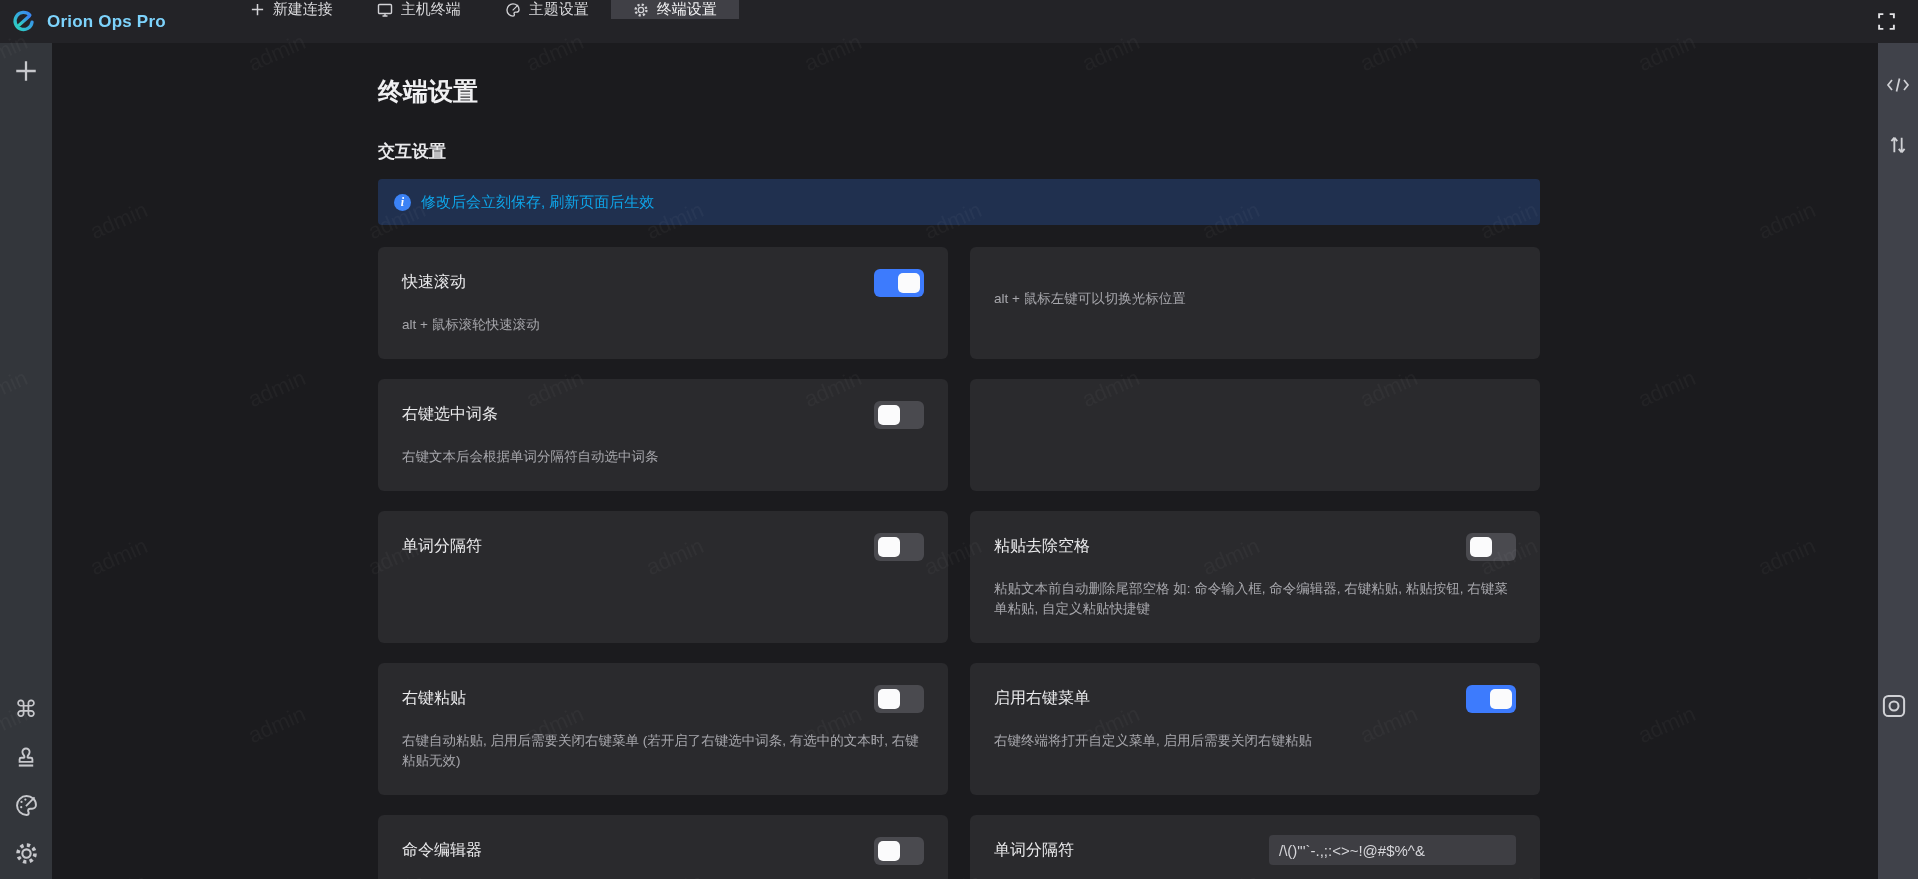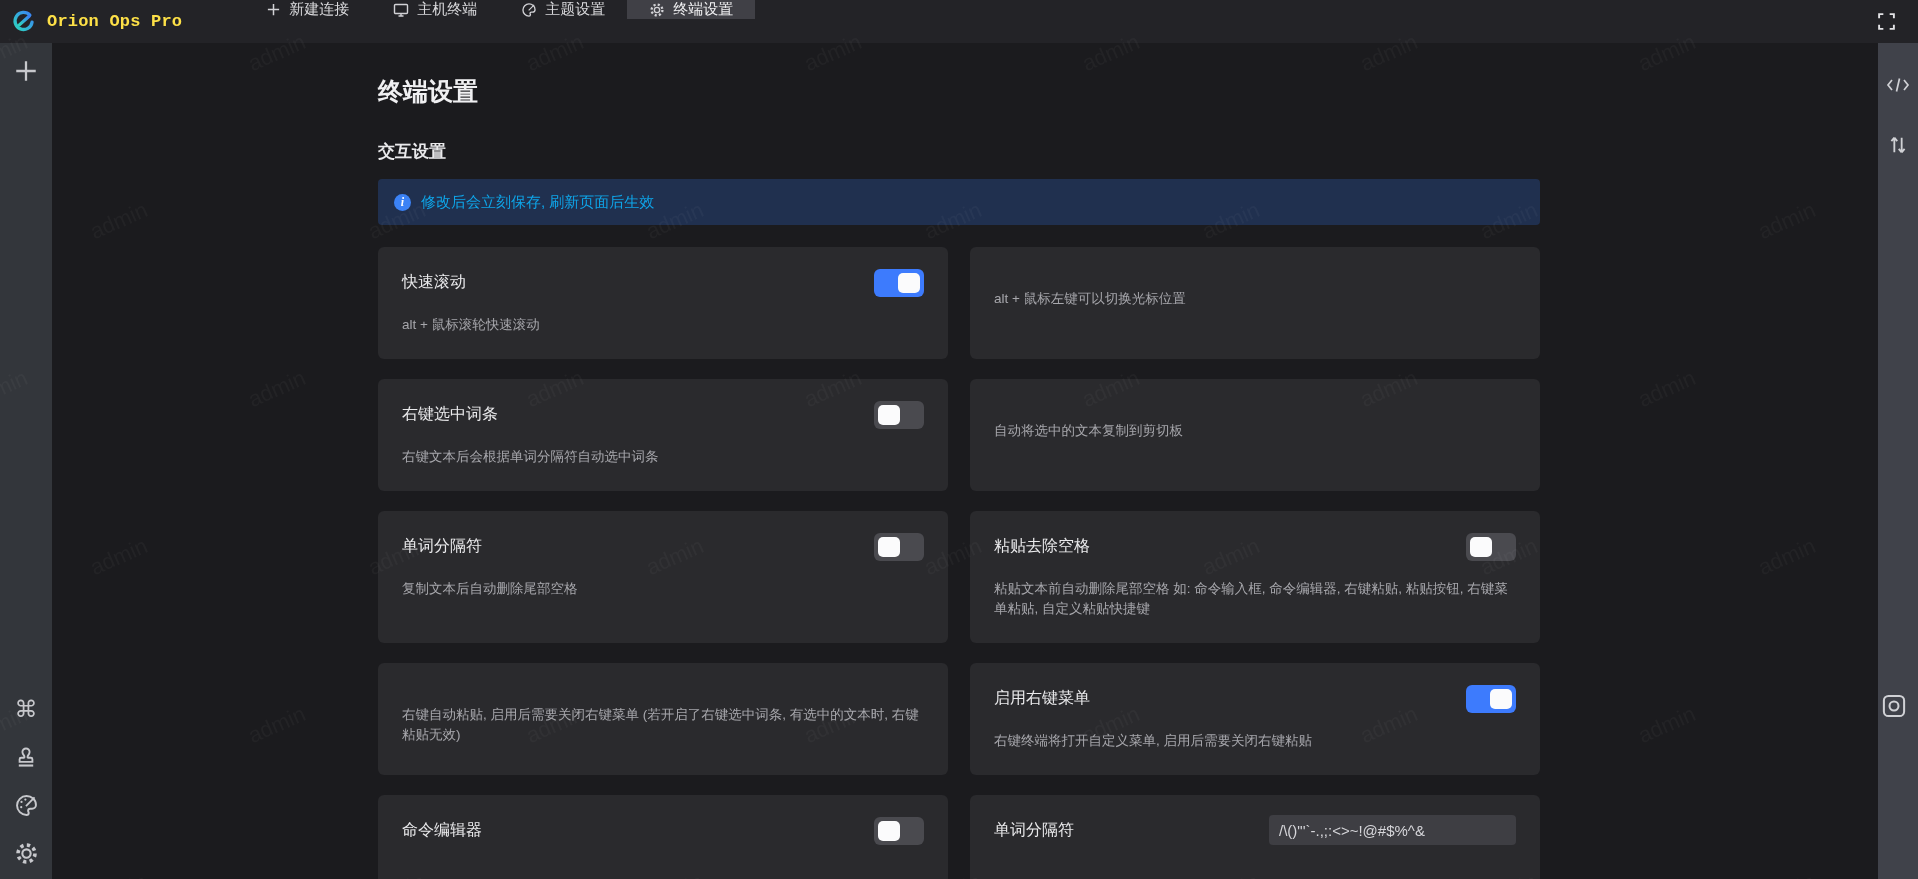--- a/index.html
+++ b/index.html
@@ -4,21 +4,21 @@
 <style>
   * { margin:0; padding:0; box-sizing:border-box; }
   html,body { width:1918px; height:879px; overflow:hidden; background:#1b1b1e;
     font-family:"Liberation Sans","DejaVu Sans",sans-serif; }
   body { position:relative; color:#e8e8ea; }
 
   
   .topbar { position:absolute; left:0; top:0; width:1918px; height:43px;
     background:#232327; display:flex; align-items:stretch; z-index:5; }
   .brand { display:flex; align-items:center; gap:10px; padding:0 14px 0 10px; }
-  .brand-title { font-size:17px; font-weight:bold; color:#fde047; letter-spacing:.2px;font-family:Liberation Mono, monospace; }
+  .brand-title { font-size:17px; font-weight:bold; color:#7dd3fc; letter-spacing:.2px; }
   .tabs { display:flex; align-items:flex-start; margin-left:48px; }
   .tab { display:flex; align-items:center; gap:8px; padding:0 22px; font-size:15px;
     color:#d8d8db; cursor:pointer; }
   .tab.active { background:#404046; color:#f0f0f2; }
   .tab .ticon { display:flex; align-items:center; color:#d2d2d6; }
   .topbar-right { margin-left:auto; display:flex; align-items:center; padding-right:22px; }
   .fs-btn { color:#e3e3e6; display:flex; align-items:center; cursor:pointer; }
 
   
   .left-rail { position:absolute; left:0; top:43px; width:52px; height:836px;
@@ -214,41 +214,45 @@
         <div class="card">
           <div class="card-head">
             <div class="card-title">右键选中词条</div>
             <div class="switch">
               <div class="knob"></div>
             </div>
           </div>
           <div class="card-desc">右键文本后会根据单词分隔符自动选中词条</div>
         </div>
         <div class="card">
-          <div class="card-desc">自动将选中的文本复制到剪切板</div>
         </div>
         <div class="card">
           <div class="card-head">
             <div class="card-title">单词分隔符</div>
             <div class="switch">
               <div class="knob"></div>
             </div>
           </div>
-          <div class="card-desc">复制文本后自动删除尾部空格</div>
         </div>
         <div class="card">
           <div class="card-head">
             <div class="card-title">粘贴去除空格</div>
             <div class="switch">
               <div class="knob"></div>
             </div>
           </div>
           <div class="card-desc">粘贴文本前自动删除尾部空格 如: 命令输入框, 命令编辑器, 右键粘贴, 粘贴按钮, 右键菜单粘贴, 自定义粘贴快捷键</div>
         </div>
         <div class="card">
+          <div class="card-head">
+            <div class="card-title">右键粘贴</div>
+            <div class="switch">
+              <div class="knob"></div>
+            </div>
+          </div>
           <div class="card-desc">右键自动粘贴, 启用后需要关闭右键菜单 (若开启了右键选中词条, 有选中的文本时, 右键粘贴无效)</div>
         </div>
         <div class="card">
           <div class="card-head">
             <div class="card-title">启用右键菜单</div>
             <div class="switch on">
               <div class="knob"></div>
             </div>
           </div>
           <div class="card-desc">右键终端将打开自定义菜单, 启用后需要关闭右键粘贴</div>

